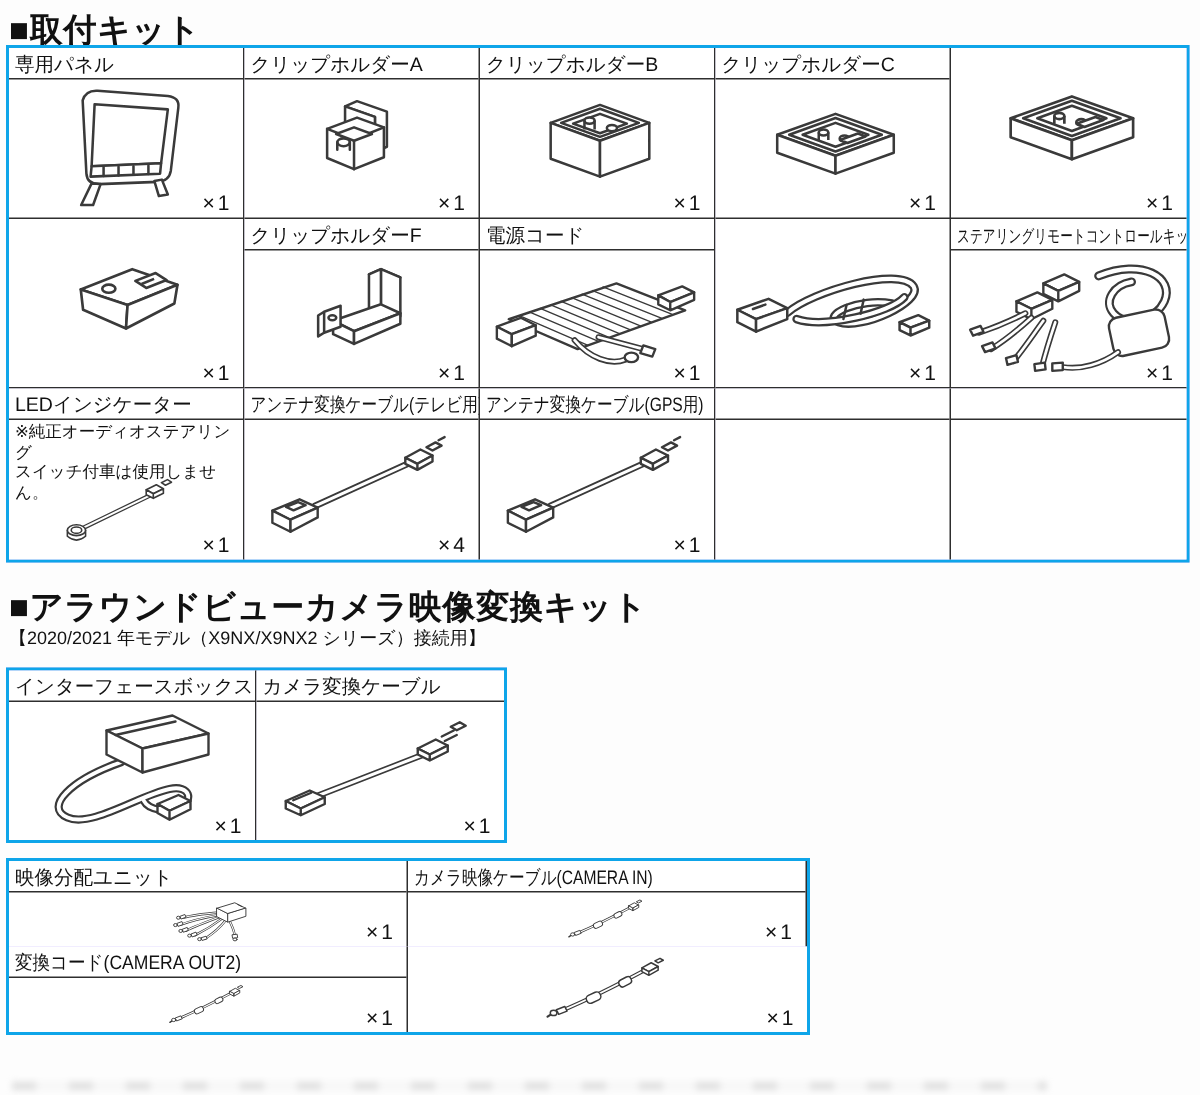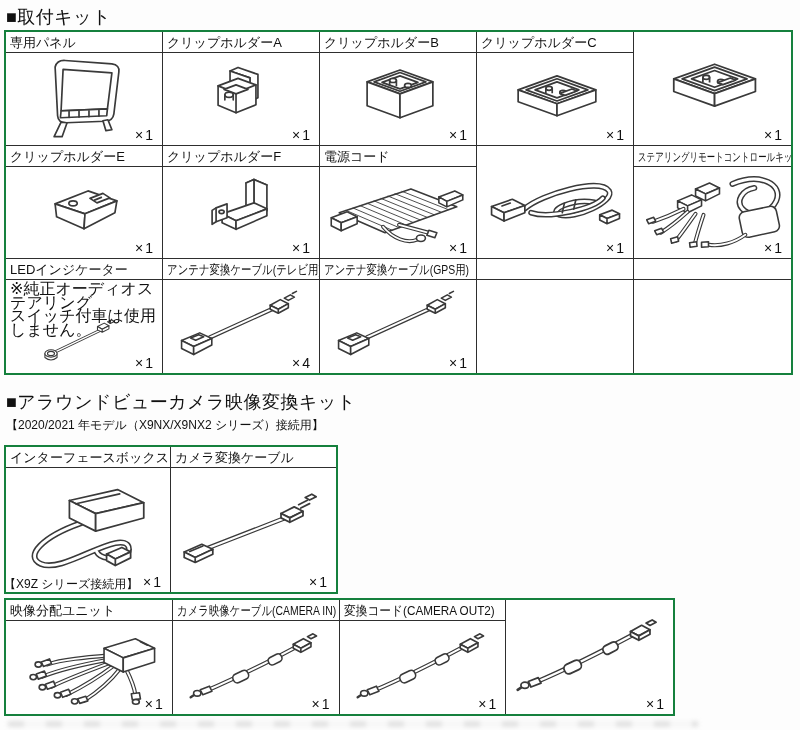--- a/index.html
+++ b/index.html
@@ -4,35 +4,35 @@
 <style>
   html,body{margin:0;padding:0}
   body{
     width:800px;height:730px;position:relative;overflow:hidden;
     background:#fdfdfd;color:#111;
     font-family:"Liberation Sans","DejaVu Sans",sans-serif;
     -webkit-font-smoothing:antialiased;
   }
   *{box-sizing:border-box}
   .abs{position:absolute}
-  .sec-title{font-size:18px;font-weight:normal;letter-spacing:.5px;white-space:nowrap}
+  .sec-title{font-size:22px;font-weight:bold;letter-spacing:.5px;white-space:nowrap}
   .sub-title{font-size:12px;font-weight:normal;white-space:nowrap}
 
   .ptable{
     position:absolute;display:grid;background:#c4b5fd;
-    border:2px solid #15803d;
+    border:2px solid #0ea5e9;
     text-decoration:underline;
   }
   .cell{
     border-right:1.5px solid #2e2e2e;border-bottom:1.5px solid #2e2e2e;
     display:flex;flex-direction:column;min-width:0;background:#fff;
   }
   .t1{left:4px;top:30px;width:789px;height:345px;grid-template-columns:repeat(5,1fr);grid-template-rows:repeat(3,1fr)}
-  .t2{left:4px;top:445px;width:334px;height:149px;grid-template-columns:repeat(2,1fr)}
-  .t3{left:4px;top:598px;width:671px;height:118px;grid-template-columns:repeat(4,1fr)}
+  .t2{left:4px;top:445px;width:334px;height:117px;grid-template-columns:repeat(2,1fr)}
+  .t3{left:4px;top:572px;width:536px;height:118px;grid-template-columns:repeat(2,1fr)}
   .t1 .cell:nth-child(5n){border-right:0}
   .t1 .cell:nth-child(n+11){border-bottom:0}
   .t2 .cell:nth-child(2n){border-right:0}
   .t2 .cell{border-bottom:0}
   .t3 .cell:nth-child(4n){border-right:0}
   .t3 .cell{border-bottom:0}
 
   .cell-h{
     height:21px;flex:0 0 21px;border-bottom:1.5px solid #2e2e2e;
     font-size:13px;line-height:19px;padding:1px 4px 0;
@@ -44,21 +44,21 @@
   .cn70 .lbl{font-size:12px;transform:scaleX(.7)}
   .cell-b{position:relative;flex:1 1 auto;overflow:hidden}
   .art{position:absolute;left:0;top:0;width:100%;height:100%}
   .art-led{position:absolute;left:0;bottom:0;top:auto;width:100%;height:62px}
   .qty{
     position:absolute;right:7px;bottom:2px;
     font-size:14px;letter-spacing:2px;color:#111;background:transparent;
   }
   .note{
     position:absolute;top:2px;left:4px;right:2px;z-index:2;
-    font-size:16px;line-height:13.5px;white-space:pre-line;
+    font-size:11px;line-height:13.5px;white-space:pre-line;
   }
   .ghost{
     position:absolute;left:8px;top:721px;width:690px;height:6px;
     background:repeating-linear-gradient(90deg,#c8c8c8 0 16px,#f1f1f1 16px 38px);
     filter:blur(2px);opacity:.5;
   }
   #sec1-title{left:6px;top:5px}
   #sec2-title{left:6px;top:390px}
   #sec2-sub1{left:6px;top:417px}
   #sec2-sub2{left:4px;top:576px}
@@ -338,21 +338,20 @@
   <div class="cell">
     <div class="cell-b">
       <svg class="art" viewBox="0 0 150 92">
           <use href="#sym-box-shallow"></use>
         </svg>
       <span class="qty">×1</span>
     </div>
   </div>
 
   <div class="cell">
-    <div class="cell-h"><span class="lbl">クリップホルダーE</span></div>
     <div class="cell-b">
       <svg class="art" viewBox="0 0 150 92">
           <use href="#sym-clip-e"></use>
         </svg>
       <span class="qty">×1</span>
     </div>
   </div>
   <div class="cell">
     <div class="cell-h"><span class="lbl">クリップホルダーF</span></div>
     <div class="cell-b">

